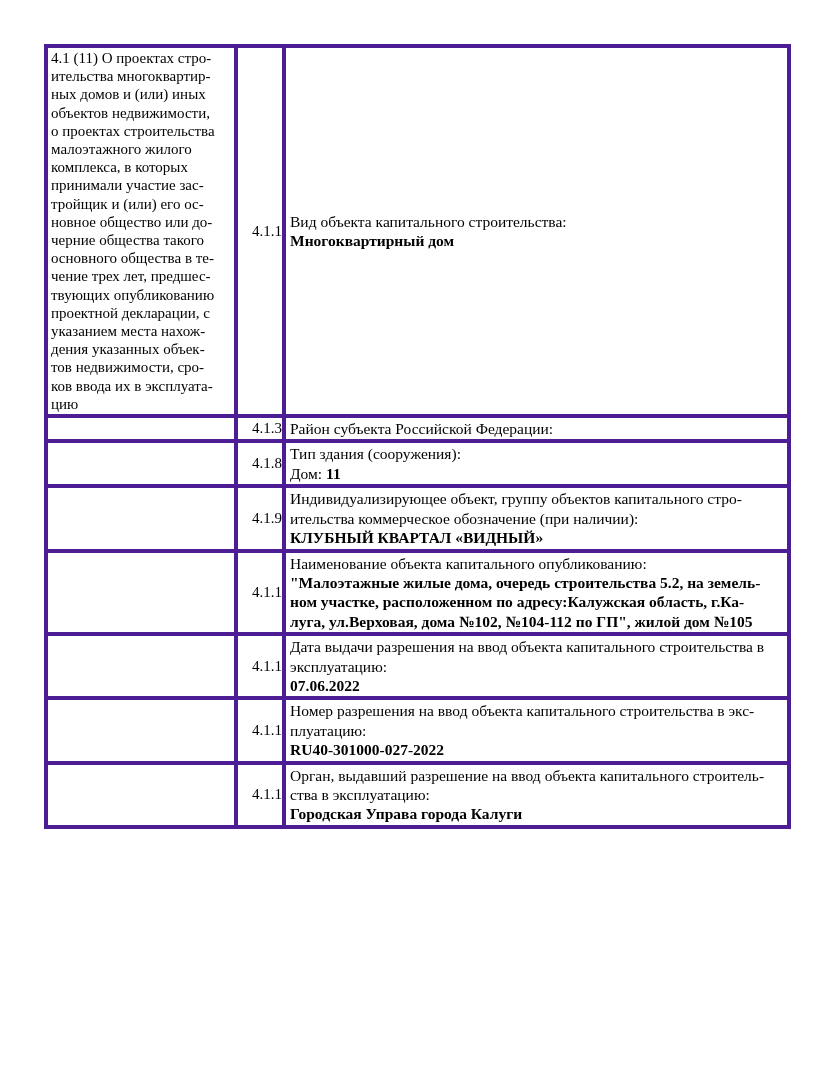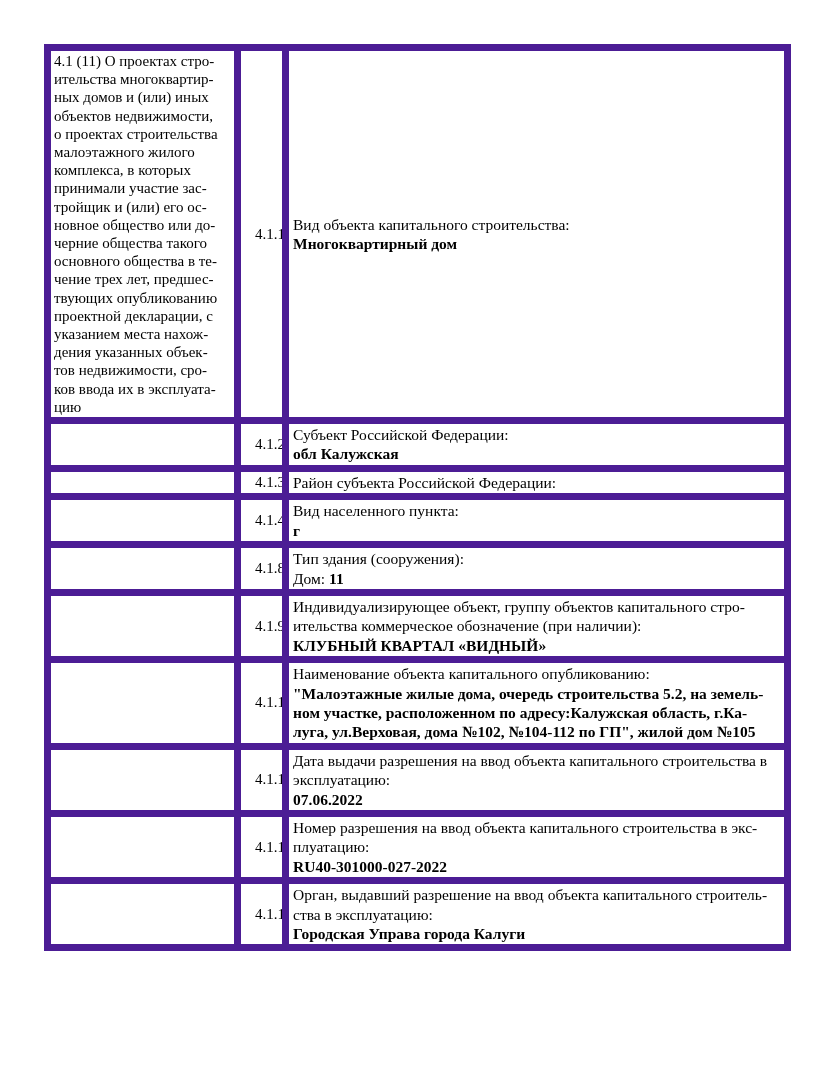--- a/index.html
+++ b/index.html
@@ -25,21 +25,21 @@
   table.decl-table {
     position: absolute;
     left: 44px;
     top: 44px;
     width: 747px;
     border-collapse: collapse;
     table-layout: fixed;
     border: 2px solid #000000;
   }
   td {
-    border: 7px solid #4c1d95;
+    border: 4px solid #4c1d95;
     padding: 1px 3px;
     vertical-align: middle;
     overflow: hidden;
   }
   td.col-desc {
     width: 190px;
     vertical-align: top;
     font-size: 15px;
     line-height: 18.2px;
     white-space: pre-line;
@@ -94,39 +94,23 @@
 ков ввода их в эксплуата-
 цию</td>
           <td class="col-id">4.1.1</td>
           <td class="col-main">
             <div class="field-label">Вид объекта капитального строительства:</div>
             <div class="field-value">Многоквартирный дом</div>
           </td>
         </tr>
         <tr>
           <td class="col-desc"></td>
-          <td class="col-id">4.1.2</td>
-          <td class="col-main">
-            <div class="field-label">Субъект Российской Федерации:</div>
-            <div class="field-value">обл Калужская</div>
-          </td>
-        </tr>
-        <tr>
-          <td class="col-desc"></td>
           <td class="col-id">4.1.3</td>
           <td class="col-main">
             <div class="field-label">Район субъекта Российской Федерации:</div>
-          </td>
-        </tr>
-        <tr>
-          <td class="col-desc"></td>
-          <td class="col-id">4.1.4</td>
-          <td class="col-main">
-            <div class="field-label">Вид населенного пункта:</div>
-            <div class="field-value">г</div>
           </td>
         </tr>
         <tr>
           <td class="col-desc"></td>
           <td class="col-id">4.1.8</td>
           <td class="col-main">
             <div class="field-label">Тип здания (сооружения):</div>
             <div class="field-value"><span class="value-prefix">Дом: </span><span>11</span></div>
           </td>
         </tr>

